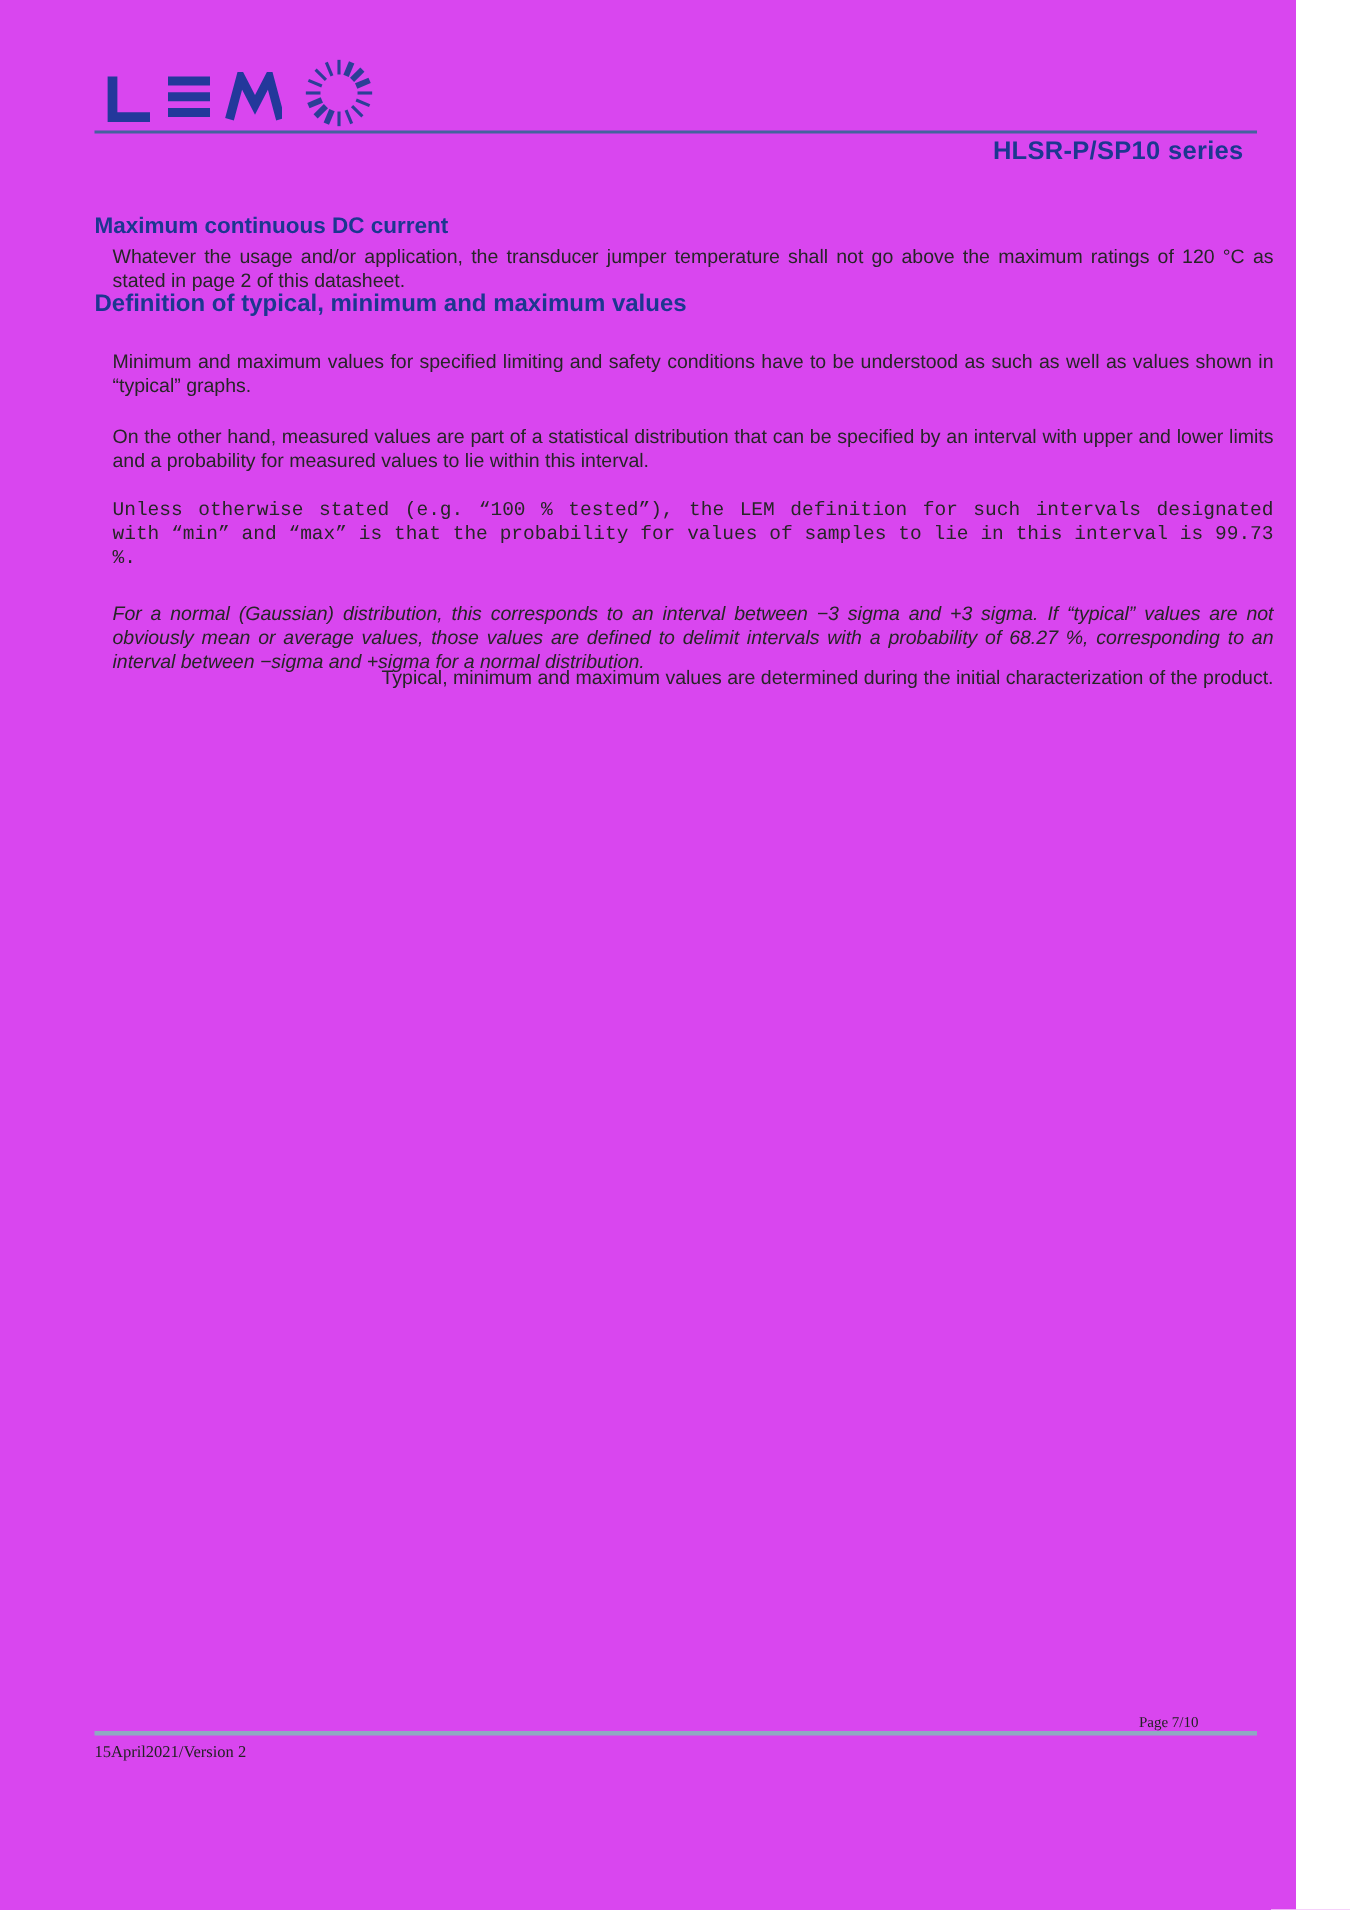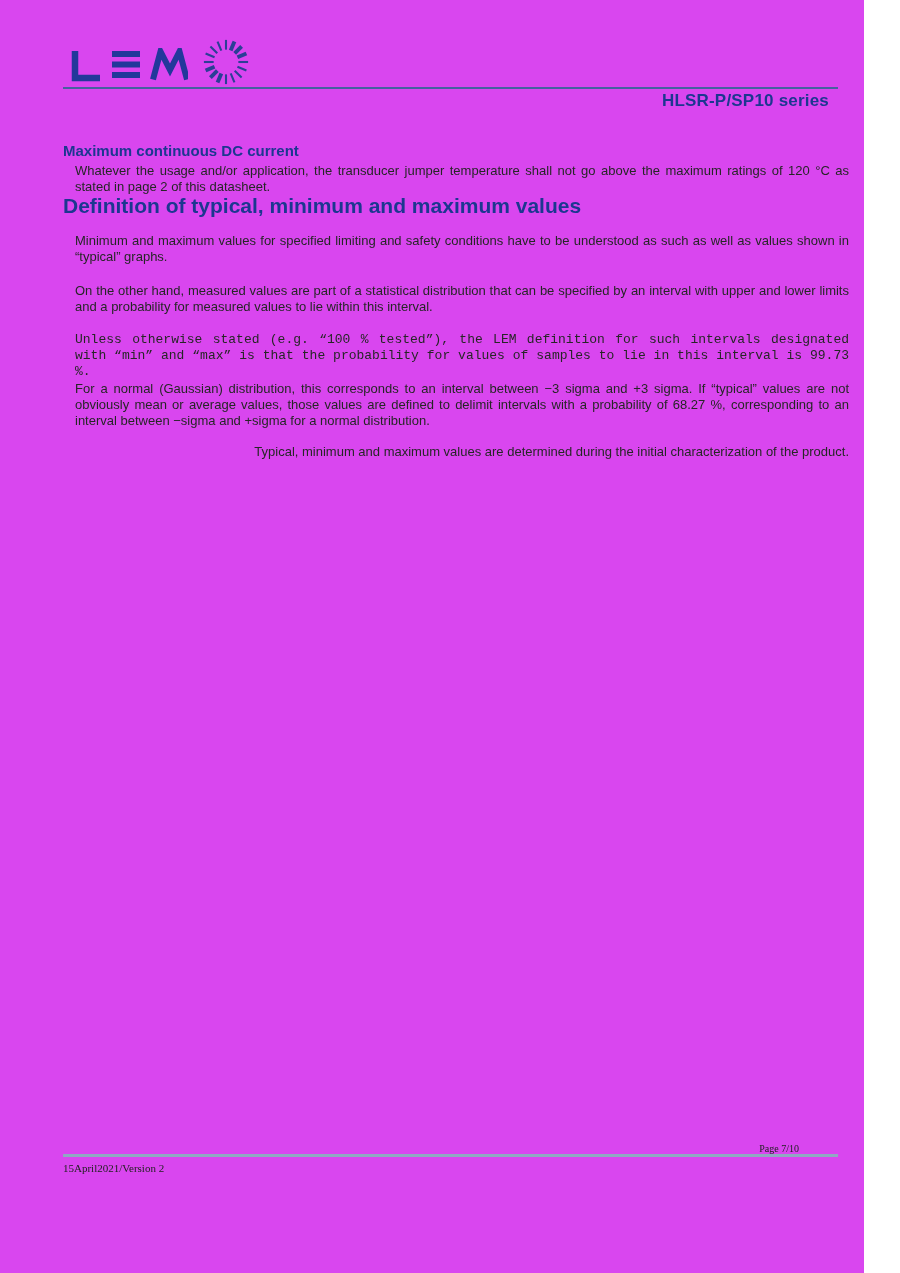--- a/index.html
+++ b/index.html
@@ -51,40 +51,40 @@
     left: 63px;
     width: 774px;
   }
   .sec-heading {
     font-size: 15px;
     font-weight: bold;
     color: #1c3790;
     margin: 0;
   }
   .sec-heading.h2 {
-    font-size: 21px;
+    font-size: 16px;
   }
   .body-par {
     font-size: 13px;
     line-height: 16px;
     color: #262626;
     text-align: justify;
     margin: 12px;
   }
   .body-par.last {
     text-align: right;
   }
 
   #h1      { top: 114px; margin-top: 28px; }
   #p1      { top: 151px; }
   #h2      { top: 194px; }
   #p2      { top: 221px; }
   #p3      { top: 271px; }
   #p4      { top: 320px; font-family: Liberation Mono, monospace; }
-  #p5      { top: 369px; }
+  #p5      { top: 389px; font-style: italic; }
   #p6      { top: 432px; }
 
   
   .page-number {
     position: absolute;
     top: 1143px;
     right: 65px;
     font-size: 10px;
     color: #222222;
     font-family: Liberation Serif, serif;

